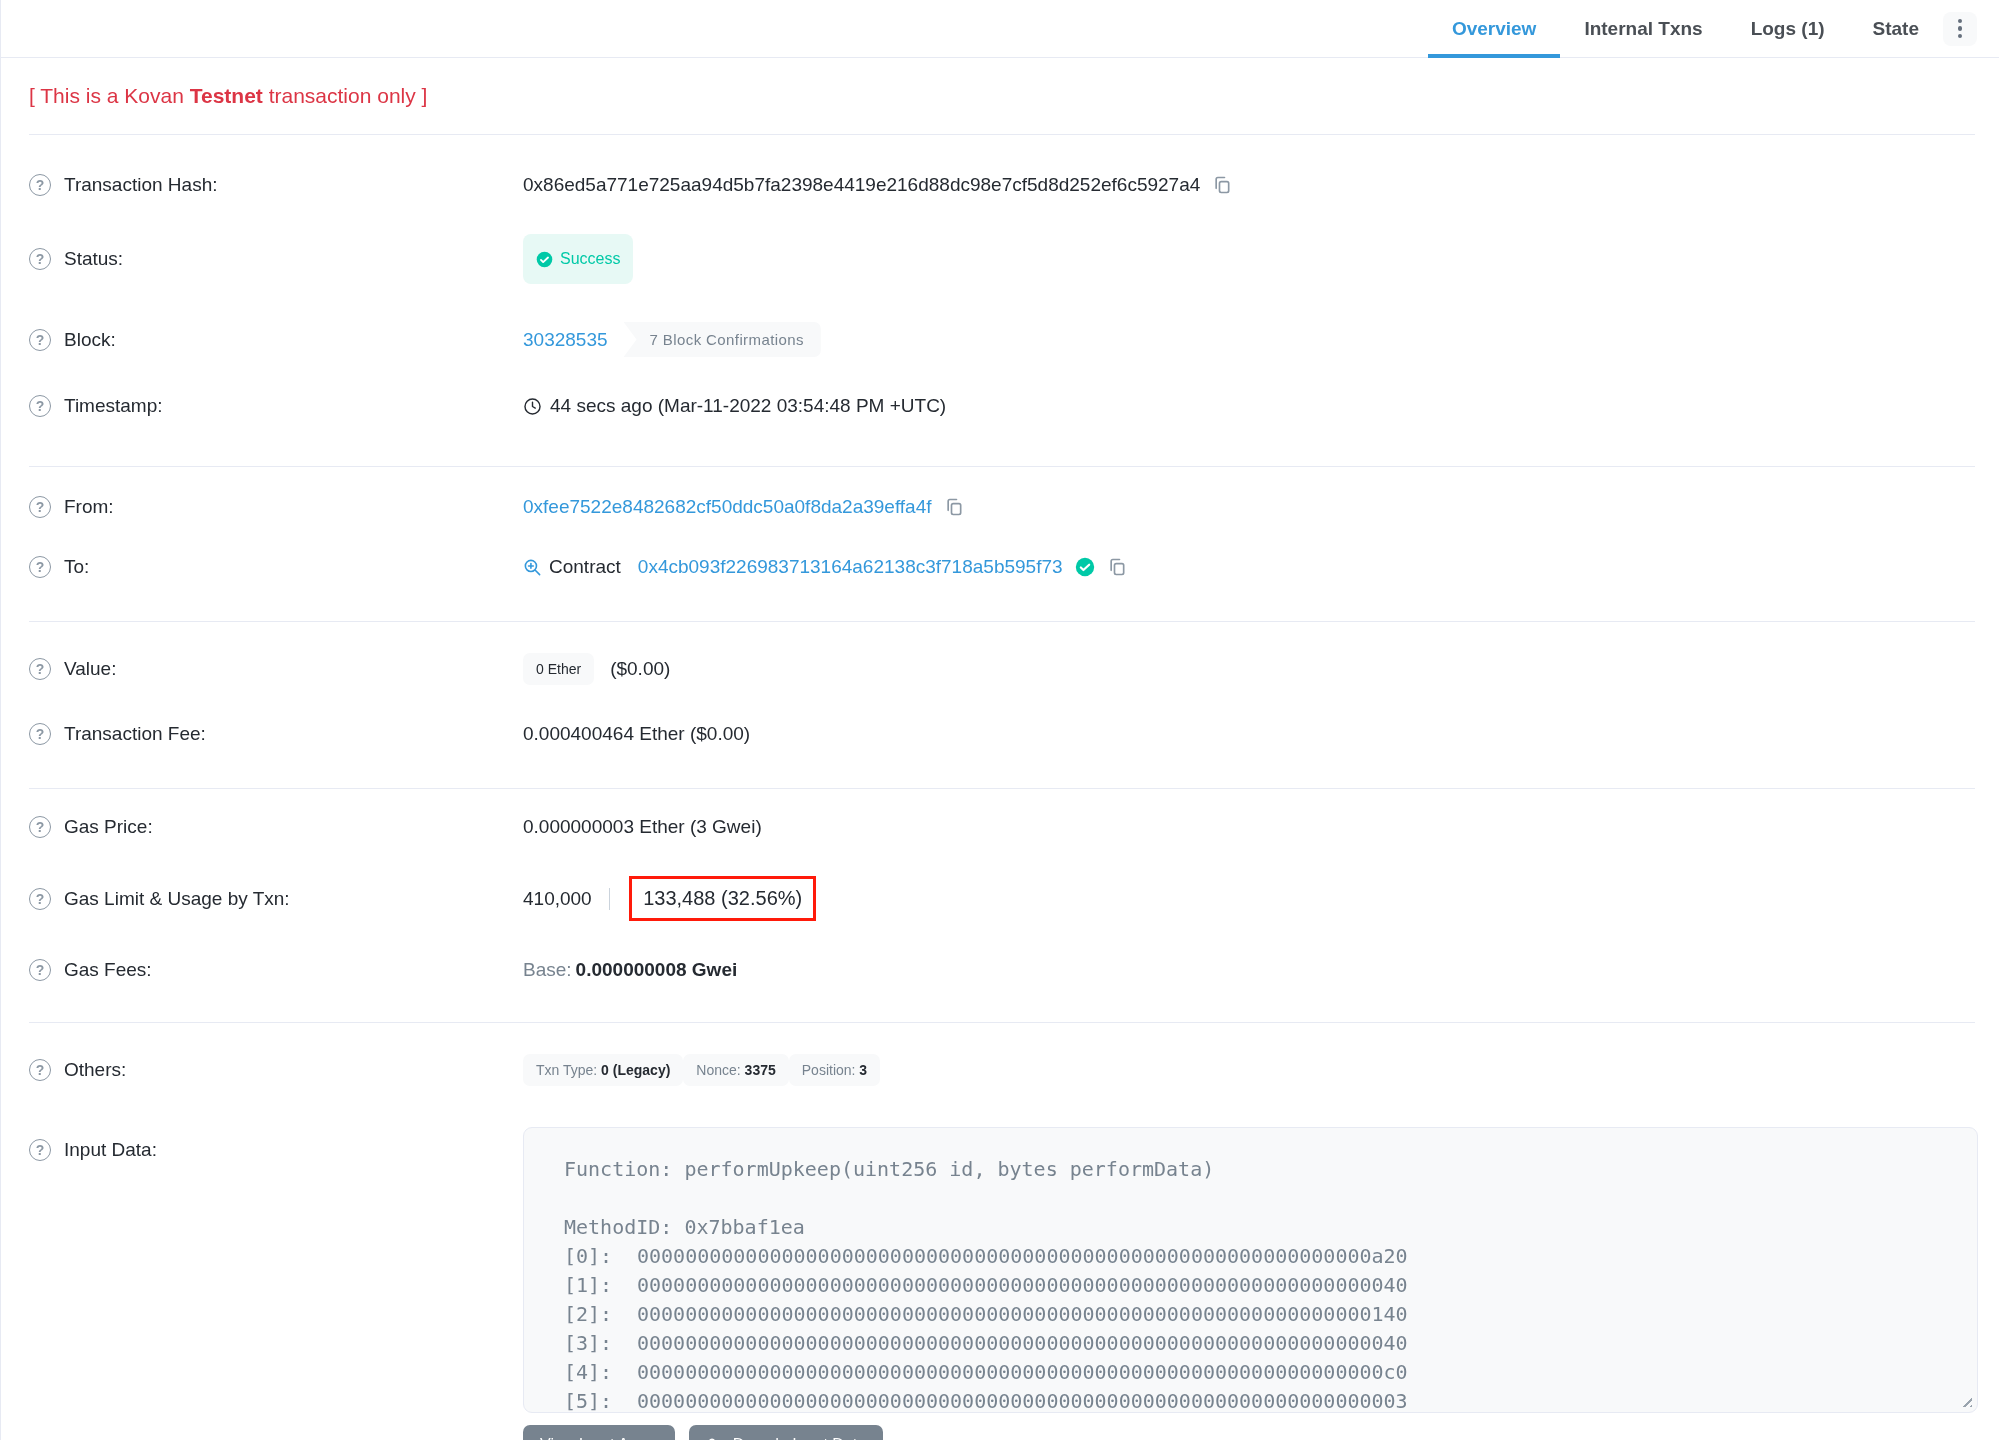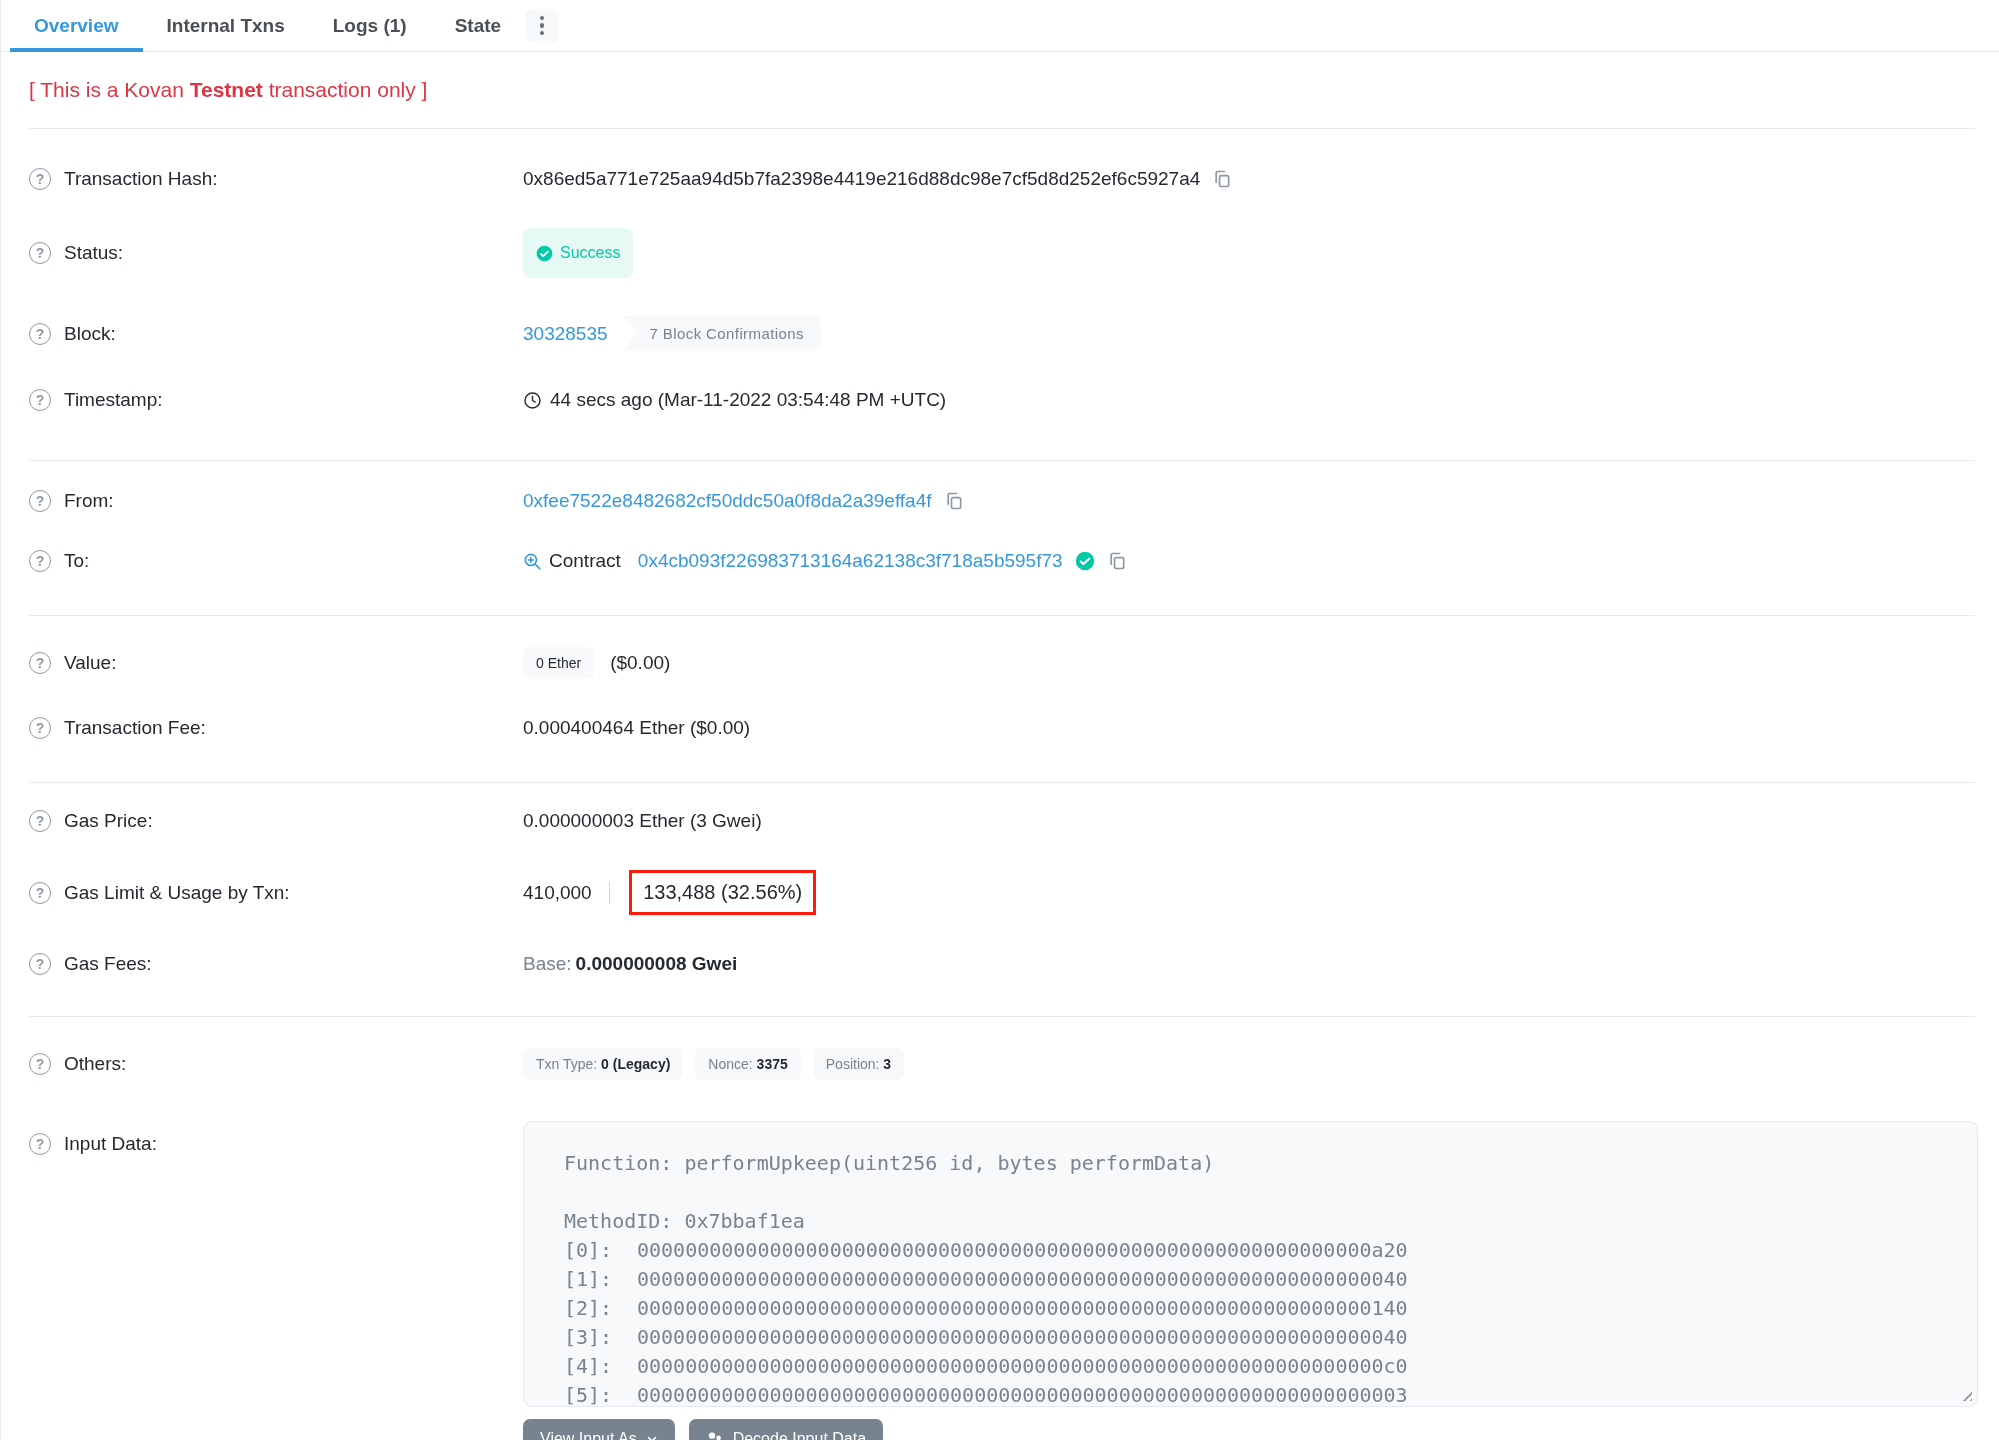--- a/index.html
+++ b/index.html
@@ -6,21 +6,21 @@
     --link:#3498db; --text:#252a31; --secondary:#77838f; --divider:#e7eaf3;
     --success:#00c9a7; --success_bg:#e7f9f5; --danger:#dc3545; --badge_bg:#f8f9fa;
     --button:#77838f; --annotation:#ff1a0a; --mono:#77838f; --icongray:#8c98a4;
   }
   *{box-sizing:border-box;margin:0;padding:0}
   html,body{background:#fff}
   body{font-family:"Liberation Sans","DejaVu Sans",sans-serif;color:var(--text);}
   .page{width:1999px;height:1440px;overflow:hidden;background:#fff;border-left:1px solid var(--divider);position:relative}
 
   
-  .tabbar{height:52px;display:flex;align-items:center;justify-content:flex-start;border-bottom:1px solid var(--divider);padding:0 22px 0 9px}
+  .tabbar{height:58px;display:flex;align-items:center;justify-content:flex-end;border-bottom:1px solid var(--divider);padding:0 22px 0 9px}
   .tabs{display:flex;height:100%}
   .tab{display:flex;align-items:center;height:100%;padding:0 24px;font-size:19px;font-weight:700;color:#4a4f55;text-decoration:none;cursor:pointer;position:relative}
   .tab.active{color:var(--link)}
   .tab.active::after{content:"";position:absolute;left:0;right:0;bottom:-1px;height:4px;background:var(--link)}
   .kebab{width:34px;height:34px;border:none;border-radius:8px;background:var(--badge_bg);display:flex;flex-direction:column;align-items:center;justify-content:center;gap:3px;cursor:pointer}
   .kdot{width:4.5px;height:4.5px;border-radius:50%;background:#66707c}
 
   
   .notice{padding:26px 28px 0;font-size:21px;color:var(--danger)}
 
@@ -46,21 +46,21 @@
 
   
   .status-badge{display:inline-flex;align-items:center;gap:7px;background:var(--success_bg);color:var(--success);font-size:16px;padding:16px 13px;border-radius:8px}
   
   .conf-badge{margin-left:16px;background:var(--badge_bg);color:var(--secondary);font-size:15px;letter-spacing:.4px;padding:9px 17px 9px 26px;border-radius:0 7px 7px 0;
     clip-path:polygon(0 0,100% 0,100% 100%,0 100%,13px 50%)}
   
   .pill{background:var(--badge_bg);border-radius:7px;padding:8px 13px;font-size:14px;color:var(--text)}
   .pill .k{color:var(--secondary)}
   .pill b{font-weight:700}
-  .others-wrap{display:flex;gap:12px}
+  .others-wrap{display:flex;}
 
   .vsep{width:1.5px;height:22px;background:#cbd3dc;margin:0 17px}
   .redbox{border:3px solid var(--annotation);padding:8px 11px;margin-left:2px;font-size:20px}
 
   .base-k{color:var(--secondary);margin-right:4px}
   .b600{font-weight:700}
 
   
   .input-col{flex:1;display:flex;flex-direction:column}
   .inputbox{position:relative;width:1455px;height:286px;overflow:hidden;background:var(--badge_bg);border:1px solid var(--divider);border-radius:9px;

